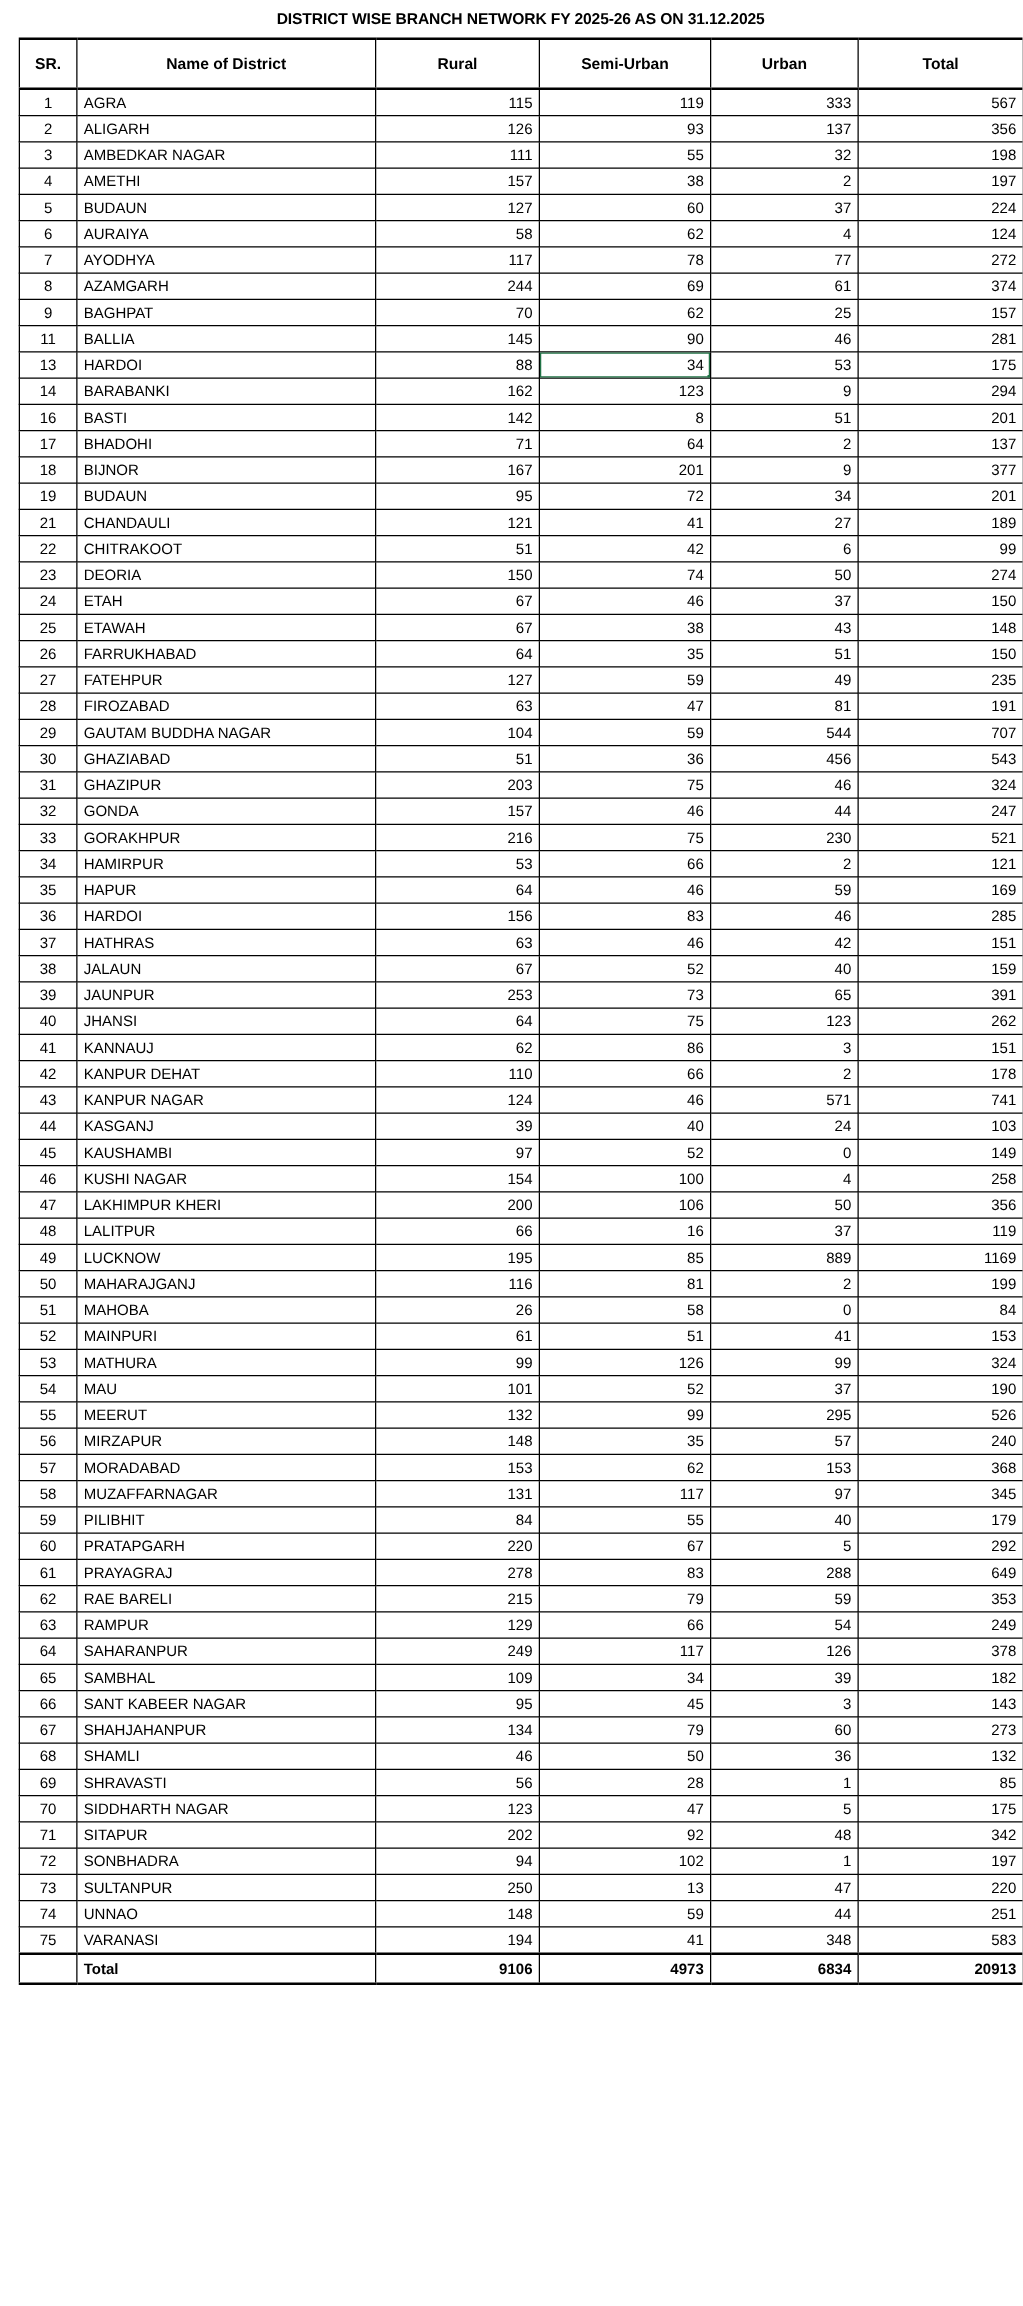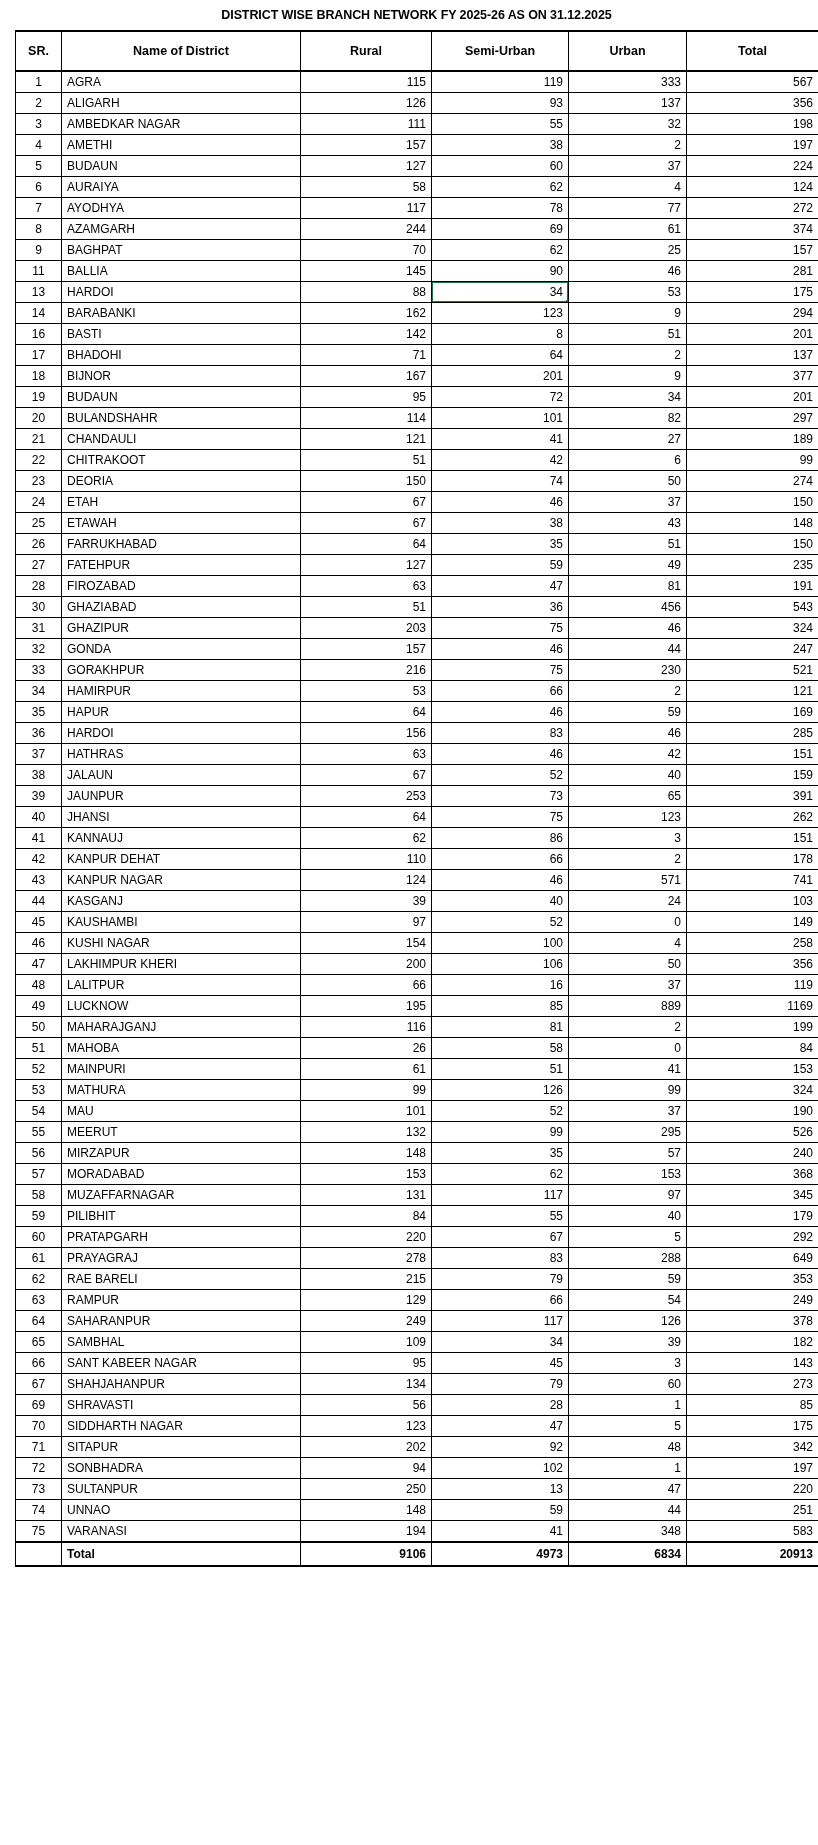--- a/index.html
+++ b/index.html
@@ -258,28 +258,20 @@
         </tr>
         <tr>
           <td class="sr">19</td>
           <td class="name">BUDAUN</td>
           <td class="num">95</td>
           <td class="num">72</td>
           <td class="num">34</td>
           <td class="num">201</td>
         </tr>
         <tr>
-          <td class="sr">20</td>
-          <td class="name">BULANDSHAHR</td>
-          <td class="num">114</td>
-          <td class="num">101</td>
-          <td class="num">82</td>
-          <td class="num">297</td>
-        </tr>
-        <tr>
           <td class="sr">21</td>
           <td class="name">CHANDAULI</td>
           <td class="num">121</td>
           <td class="num">41</td>
           <td class="num">27</td>
           <td class="num">189</td>
         </tr>
         <tr>
           <td class="sr">22</td>
           <td class="name">CHITRAKOOT</td>
@@ -330,20 +322,28 @@
         </tr>
         <tr>
           <td class="sr">28</td>
           <td class="name">FIROZABAD</td>
           <td class="num">63</td>
           <td class="num">47</td>
           <td class="num">81</td>
           <td class="num">191</td>
         </tr>
         <tr>
+          <td class="sr">29</td>
+          <td class="name">GAUTAM BUDDHA NAGAR</td>
+          <td class="num">104</td>
+          <td class="num">59</td>
+          <td class="num">544</td>
+          <td class="num">707</td>
+        </tr>
+        <tr>
           <td class="sr">30</td>
           <td class="name">GHAZIABAD</td>
           <td class="num">51</td>
           <td class="num">36</td>
           <td class="num">456</td>
           <td class="num">543</td>
         </tr>
         <tr>
           <td class="sr">31</td>
           <td class="name">GHAZIPUR</td>
@@ -632,20 +632,28 @@
           <td class="num">3</td>
           <td class="num">143</td>
         </tr>
         <tr>
           <td class="sr">67</td>
           <td class="name">SHAHJAHANPUR</td>
           <td class="num">134</td>
           <td class="num">79</td>
           <td class="num">60</td>
           <td class="num">273</td>
+        </tr>
+        <tr>
+          <td class="sr">68</td>
+          <td class="name">SHAMLI</td>
+          <td class="num">46</td>
+          <td class="num">50</td>
+          <td class="num">36</td>
+          <td class="num">132</td>
         </tr>
         <tr>
           <td class="sr">69</td>
           <td class="name">SHRAVASTI</td>
           <td class="num">56</td>
           <td class="num">28</td>
           <td class="num">1</td>
           <td class="num">85</td>
         </tr>
         <tr>

